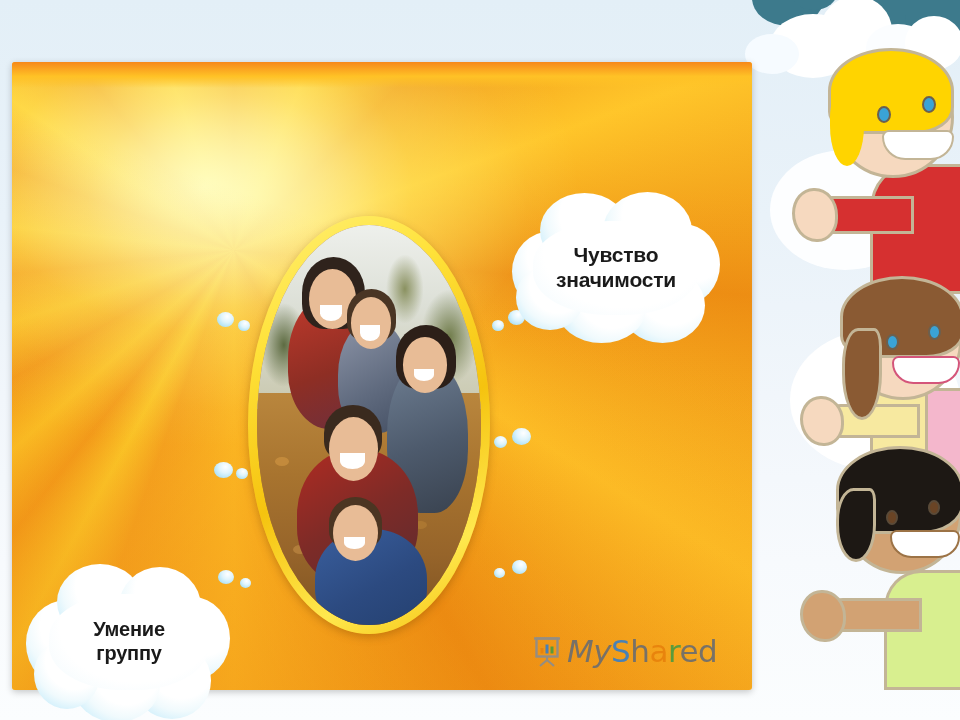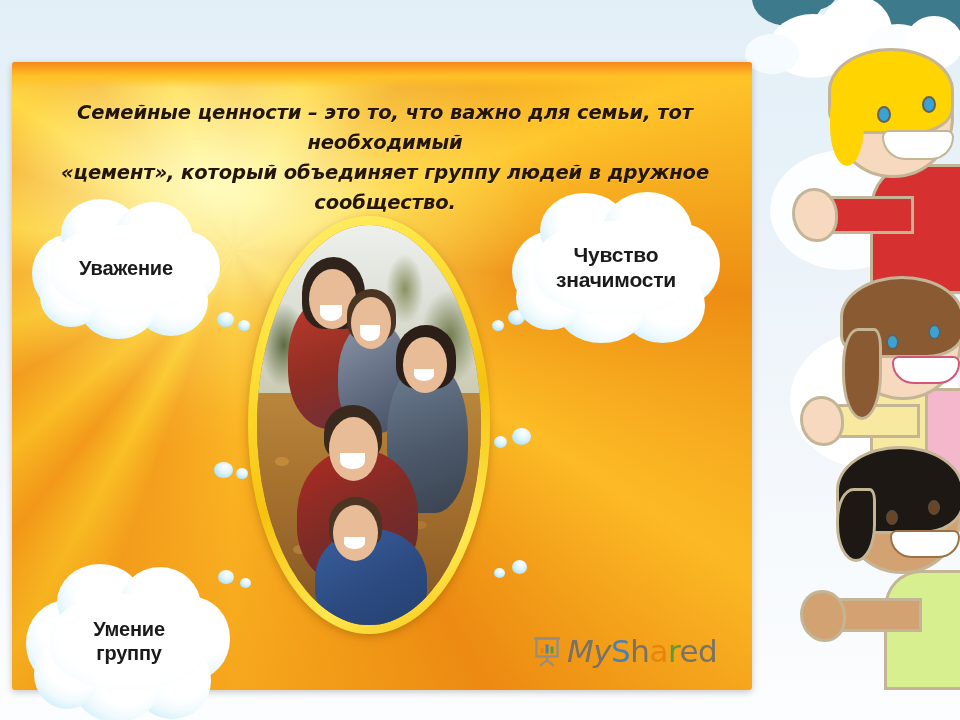--- a/index.html
+++ b/index.html
@@ -216,24 +216,20 @@
     <div class="sky-cloud" style="left:905px;top:16px;width:58px;height:54px;background:#ffffff;"></div>
     <div class="sky-cloud" style="left:745px;top:34px;width:54px;height:40px;background:#f6fbff;"></div>
     <div class="sky-cloud" style="left:770px;top:150px;width:150px;height:120px;background:#fdfeff;"></div>
     <div class="sky-cloud" style="left:790px;top:330px;width:170px;height:140px;background:#ffffff;"></div>
   </div>
 
   <div id="panel">
     <div class="panel-shade"></div>
     <div class="panel-topglow"></div>
 
-    <div id="heading">
-      <span class="l1">Семейные ценности – это то, что важно для семьи, тот необходимый</span>
-      <span class="l2">«цемент», который объединяет группу  людей в дружное сообщество.</span>
-    </div>
   </div>
 
   <div>
 
     <div class="dot" style="left:217px;top:312px;width:17px;height:15px;"></div>
     <div class="dot" style="left:238px;top:320px;width:12px;height:11px;"></div>
 
     <div class="dot" style="left:214px;top:462px;width:19px;height:16px;"></div>
     <div class="dot" style="left:236px;top:468px;width:12px;height:11px;"></div>
 
@@ -281,35 +277,20 @@
       <div class="ph-head" style="left:32%;top:48%;width:22%;height:16%;"></div>
       <div class="ph-smile" style="left:37%;top:57%;width:11%;height:4%;"></div>
 
       <div class="ph-fig" style="left:26%;top:76%;width:50%;height:26%;background:linear-gradient(150deg,#3a5f9e 0%,#2c4a80 55%,#24406f 100%);"></div>
       <div class="ph-hair" style="left:32%;top:68%;width:24%;height:13%;background:#4b3522;"></div>
       <div class="ph-head" style="left:34%;top:70%;width:20%;height:14%;"></div>
       <div class="ph-smile" style="left:39%;top:78%;width:9%;height:3%;"></div>
     </div>
   </div>
 
-  <div class="cloud" style="left:28px;top:196px;width:196px;height:146px;">
-    <div class="bubble">
-      <div class="lobe" style="left:2%;top:26%;width:40%;height:54%;"></div>
-      <div class="lobe" style="left:17%;top:2%;width:40%;height:48%;"></div>
-      <div class="lobe" style="left:44%;top:4%;width:40%;height:50%;"></div>
-      <div class="lobe" style="left:62%;top:24%;width:36%;height:50%;"></div>
-      <div class="lobe" style="left:54%;top:48%;width:38%;height:48%;"></div>
-      <div class="lobe" style="left:26%;top:52%;width:40%;height:46%;"></div>
-      <div class="lobe" style="left:6%;top:48%;width:32%;height:42%;"></div>
-      <div class="face"></div>
-      <div class="label" style="font-size:20px;">
-        <span>Уважение</span>
-      </div>
-    </div>
-  </div>
 
 
   <div class="cloud" style="left:26px;top:562px;width:206px;height:160px;">
     <div class="bubble">
       <div class="lobe" style="left:0%;top:24%;width:40%;height:54%;"></div>
       <div class="lobe" style="left:15%;top:1%;width:42%;height:48%;"></div>
       <div class="lobe" style="left:45%;top:3%;width:40%;height:50%;"></div>
       <div class="lobe" style="left:63%;top:22%;width:36%;height:52%;"></div>
       <div class="lobe" style="left:52%;top:50%;width:38%;height:48%;"></div>
       <div class="lobe" style="left:23%;top:54%;width:42%;height:46%;"></div>

